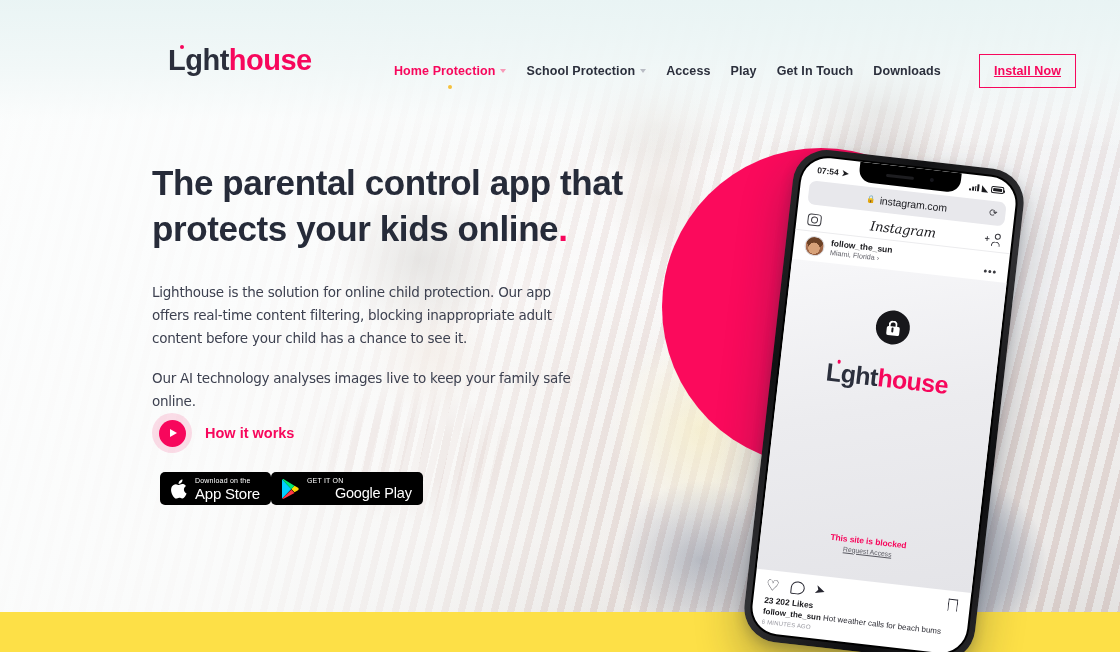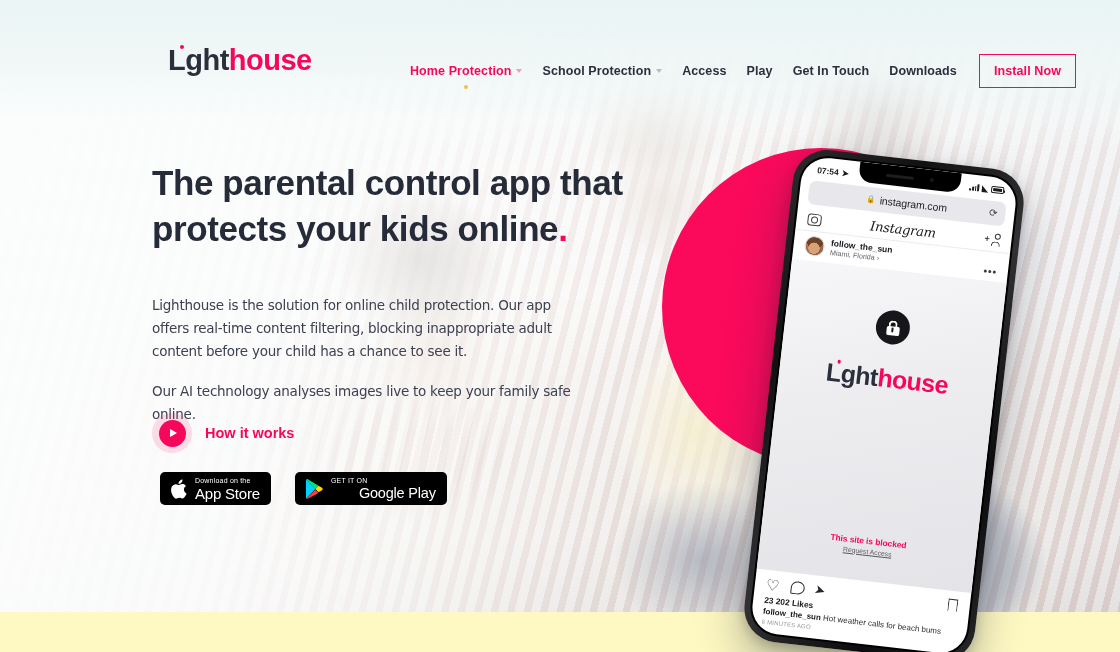--- a/index.html
+++ b/index.html
@@ -1,19 +1,19 @@
 <!DOCTYPE html>
 <html><head>
 <meta charset="utf-8">
 <style>
   * { margin:0; padding:0; box-sizing:border-box; }
   html,body { width:1120px; height:652px; overflow:hidden; background:#fff;
     font-family:"Liberation Sans", sans-serif; }
 
-  .page { position:relative; width:1120px; height:652px; background:#fef9c3; overflow:hidden; }
+  .page { position:relative; width:1120px; height:652px; background:#fde047; overflow:hidden; }
 
   
   .hero-bg {
     position:absolute; left:0; top:0; width:1120px; height:612px;
     background:
       linear-gradient(178deg, rgba(223,240,240,.95) 0%, rgba(236,246,246,.6) 14%, rgba(249,250,250,.25) 30%, rgba(255,255,255,0) 48%),
       linear-gradient(100deg, #eef5f6 0%, #f4f8f9 22%, #fafbfb 45%, #f7f8f9 70%, #eef2f6 100%);
     overflow:hidden;
   }
   
@@ -89,35 +89,35 @@
   .caret {
     width:0; height:0; border-left:3.5px solid transparent; border-right:3.5px solid transparent;
     border-top:4px solid #b9bcc4; display:inline-block; margin-left:1px;
   }
   .nav-item.active .caret { border-top-color:#f89ab8; }
   .nav-dot {
     position:absolute; left:50%; transform:translateX(-50%); bottom:-11px;
     width:4px; height:4px; border-radius:50%; background:#f5c13d;
   }
   .install-btn {
-    margin-left:12px; border:1.6px solid #f7075c; color:#f7075c;
+    margin-left:28px; border:1.6px solid #f7075c; color:#f7075c;
     font-size:12.5px; font-weight:bold; padding:9px 14px; background:transparent;
-    white-space:nowrap; cursor:pointer; letter-spacing:.1px;
+    white-space:nowrap; cursor:pointer; letter-spacing:.1px;text-decoration:underline;
   }
 
   
   .hero-text { position:absolute; left:152px; top:160px; z-index:30; width:530px; }
   .headline {
     font-size:35px; font-weight:bold; color:#262b39; line-height:1.3;
     letter-spacing:-.4px;
   }
   .headline .dot { color:#f7075c; }
 
   .para {
-    margin-top:43px; font-size:13.5px; line-height:1.72; color:#3d4150;
+    margin-top:30px; font-size:13.5px; line-height:1.72; color:#3d4150;
     width:425px; font-family:"DejaVu Sans", sans-serif; letter-spacing:-.25px;
   }
   .para + .para { margin-top:16px; }
 
   
   .how { position:absolute; left:152px; top:413px; display:flex; align-items:center; z-index:30; cursor:pointer;text-align:right; }
   .play-halo {
     width:40px; height:40px; border-radius:50%;
     background:rgba(247,7,92,.13); display:flex; align-items:center; justify-content:center;
   }
@@ -125,21 +125,21 @@
     width:27px; height:27px; border-radius:50%; background:#f7075c;
     display:flex; align-items:center; justify-content:center;
   }
   .play-tri {
     width:0; height:0; border-top:4.5px solid transparent; border-bottom:4.5px solid transparent;
     border-left:7.5px solid #fff; margin-left:2px;
   }
   .how-label { margin-left:13px; font-size:14.5px; font-weight:bold; color:#f7075c; }
 
   
-  .stores { position:absolute; left:160px; top:472px; display:flex; gap:24px; z-index:30; }
+  .stores { position:absolute; left:160px; top:472px; display:flex; gap:0; z-index:30; }
   .badge {
     background:#000; border-radius:5px; display:flex; align-items:center;
     padding:6px 11px 6px 10px; cursor:pointer; height:33px;
   }
   .badge .glyph { margin-right:8px; display:flex; align-items:center; }
   .badge .txt { display:flex; flex-direction:column; justify-content:center; line-height:1; }
   .badge .small { color:#fff; font-size:7px; letter-spacing:.2px; margin-bottom:2px; }
   .badge .big { color:#fff; font-size:15px; font-weight:500; letter-spacing:-.2px; }
   .badge .big.gp { font-size:14.5px;margin-left:28px; }
 

